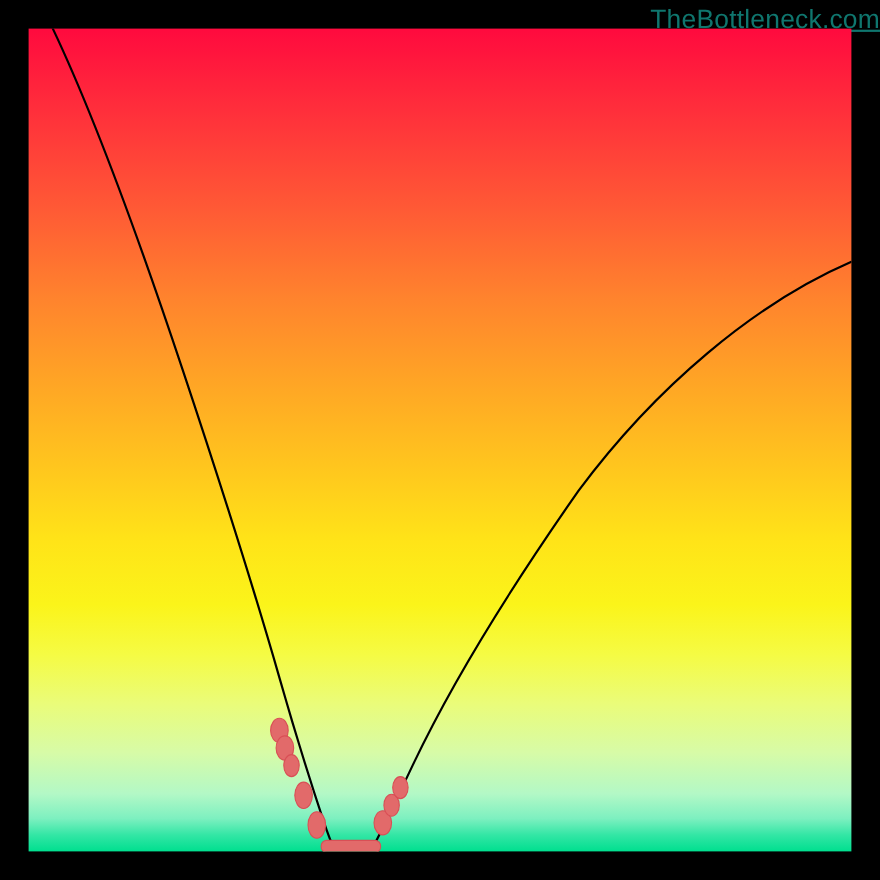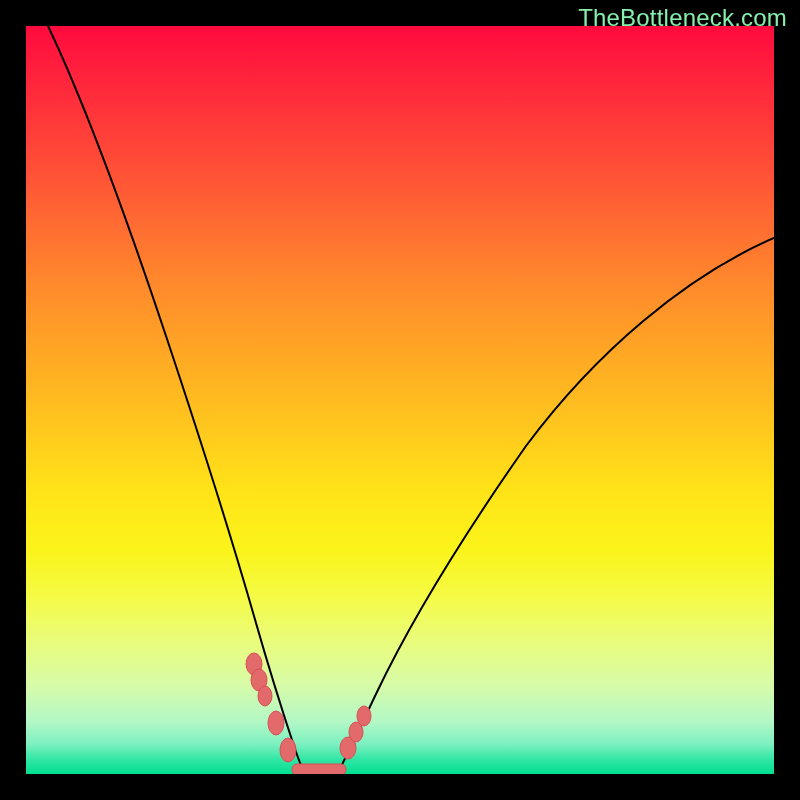--- a/index.html
+++ b/index.html
@@ -37,26 +37,27 @@
       #d7fba7 88%,
       #b3f8c6 93%,
       #7df0c0 96%,
       #33e6a5 98%,
       #00df8f 100%
     );
   }
   .watermark {
     position: absolute;
     top: 4px;
-    right: 13px;
-    color: #86efac;
+    right: 0;
+    color: #0f766e;
     font-size: 24px;
     font-weight: 500;
     letter-spacing: 0.2px;
     user-select: none;
+    text-decoration: underline;
   }
   svg.curves {
     position: absolute;
     left: 0;
     top: 0;
     width: 748px;
     height: 748px;
   }
   .curve {
     fill: none;

